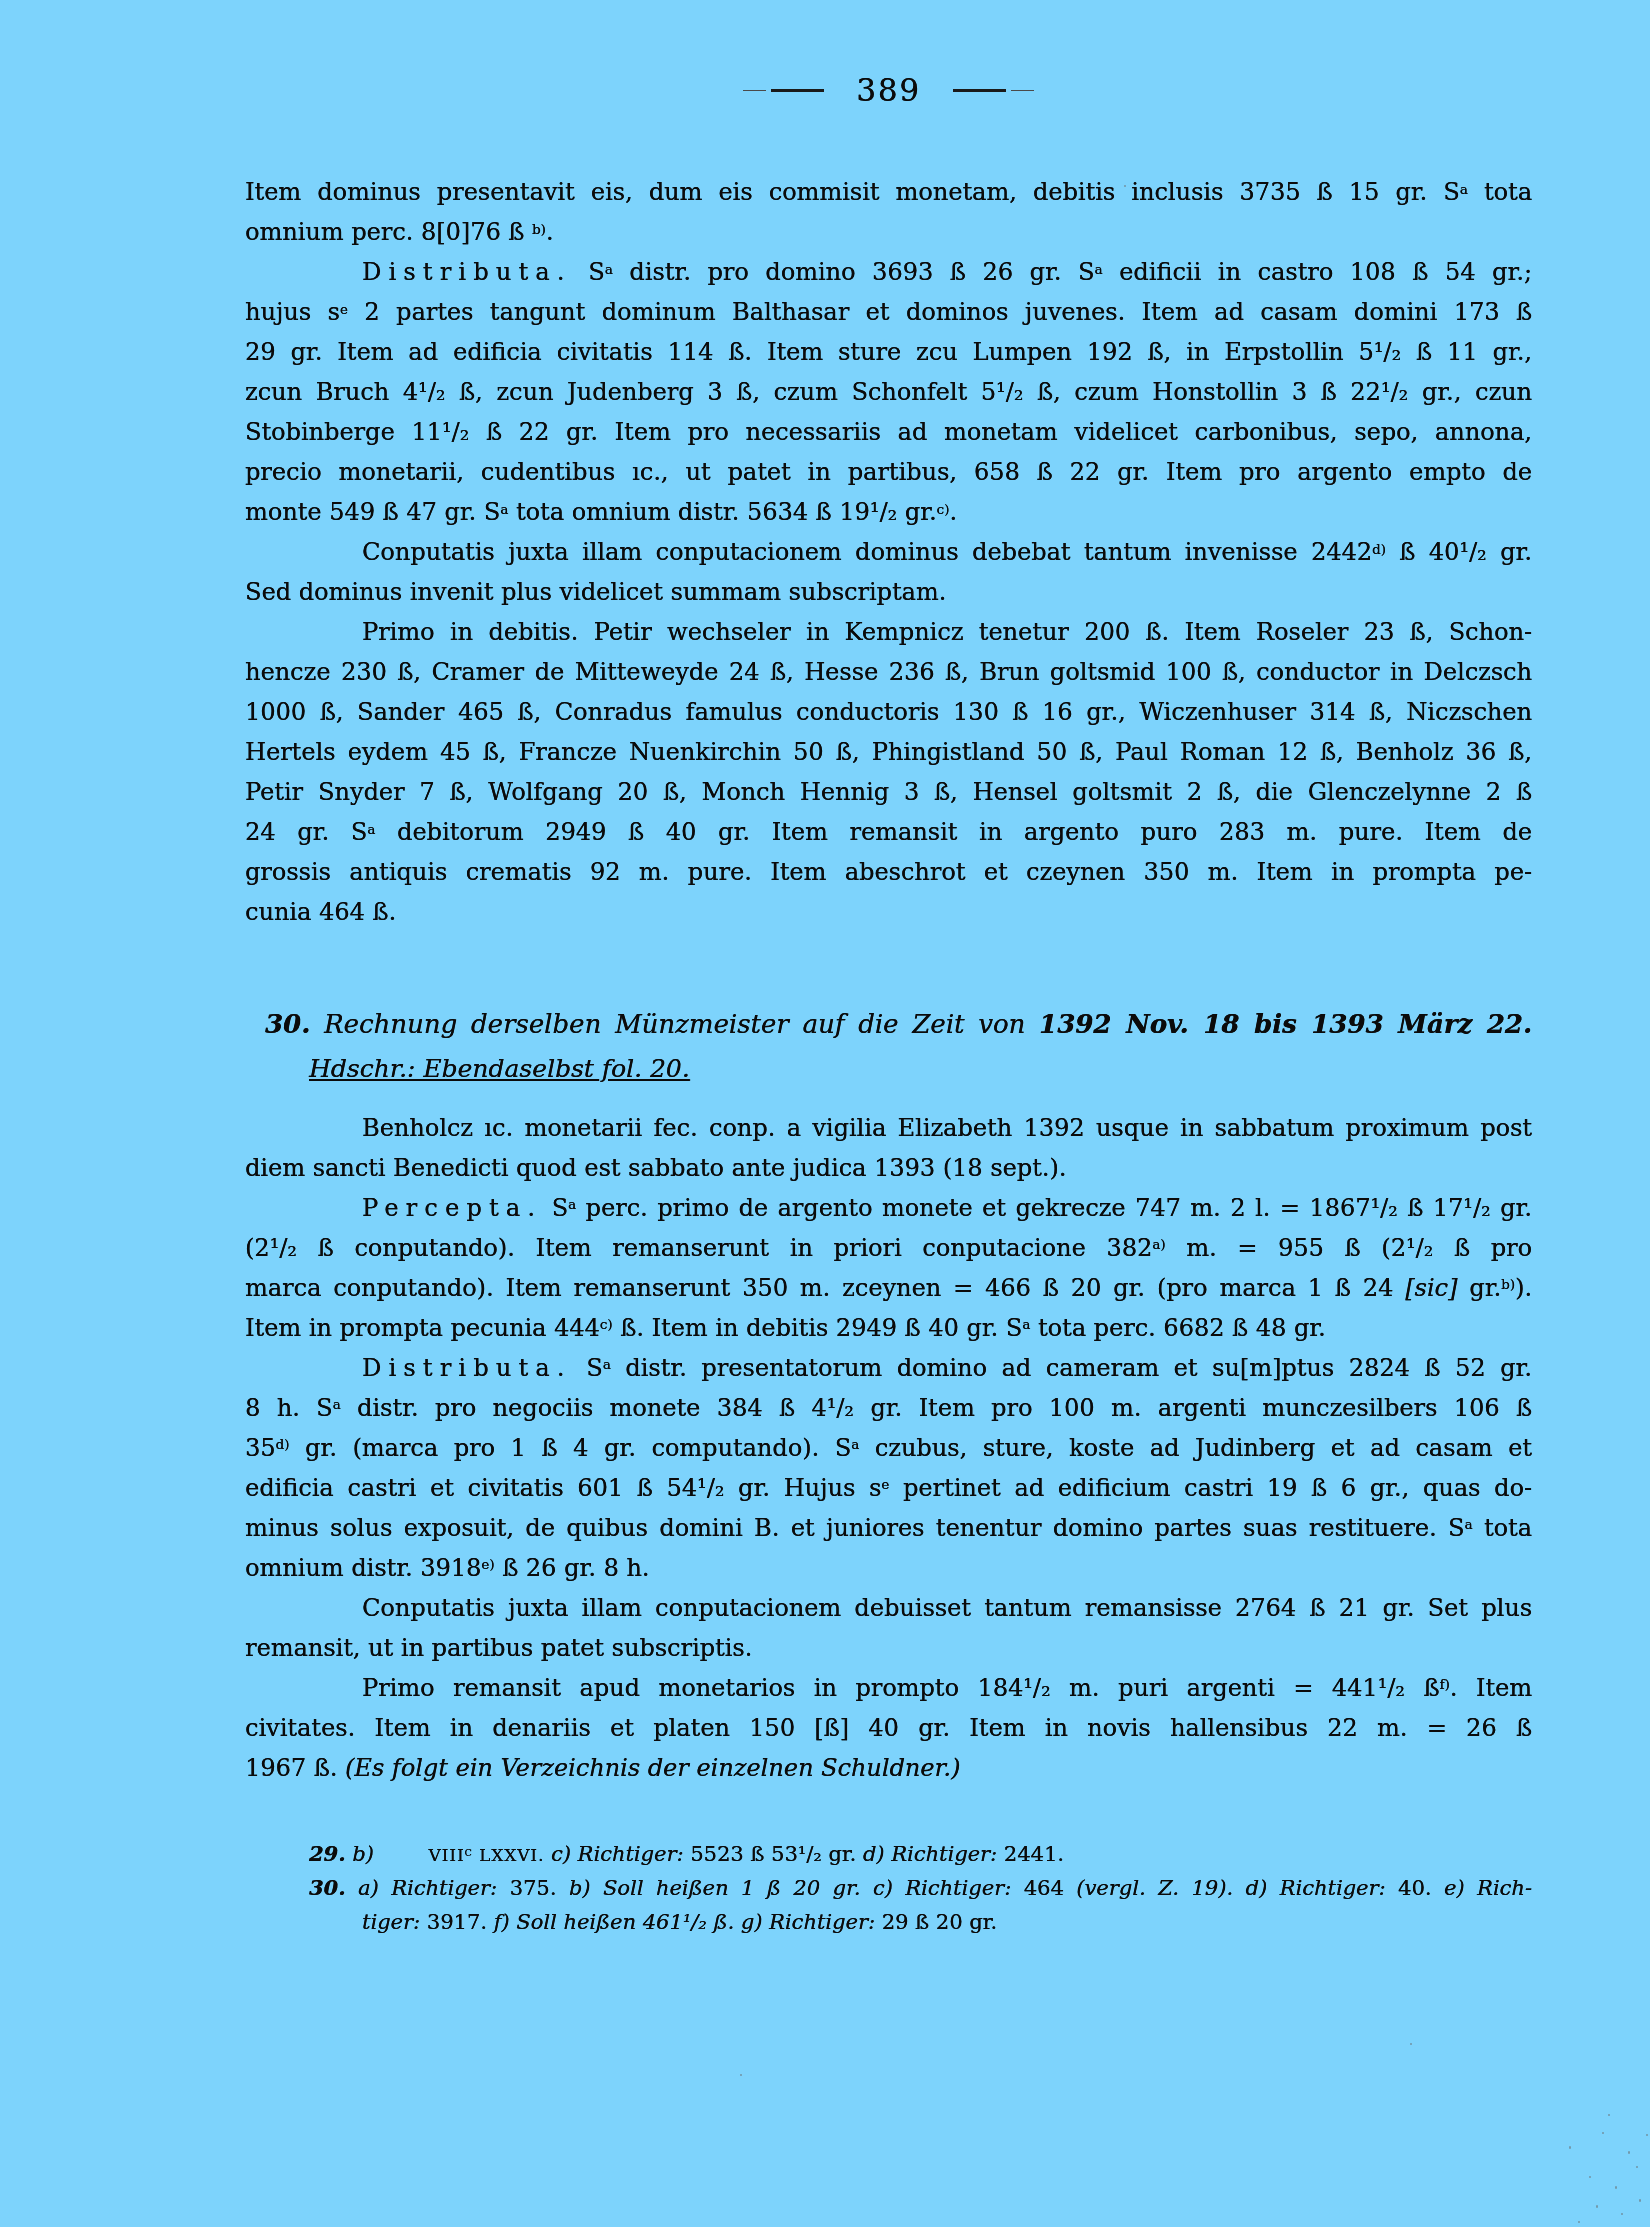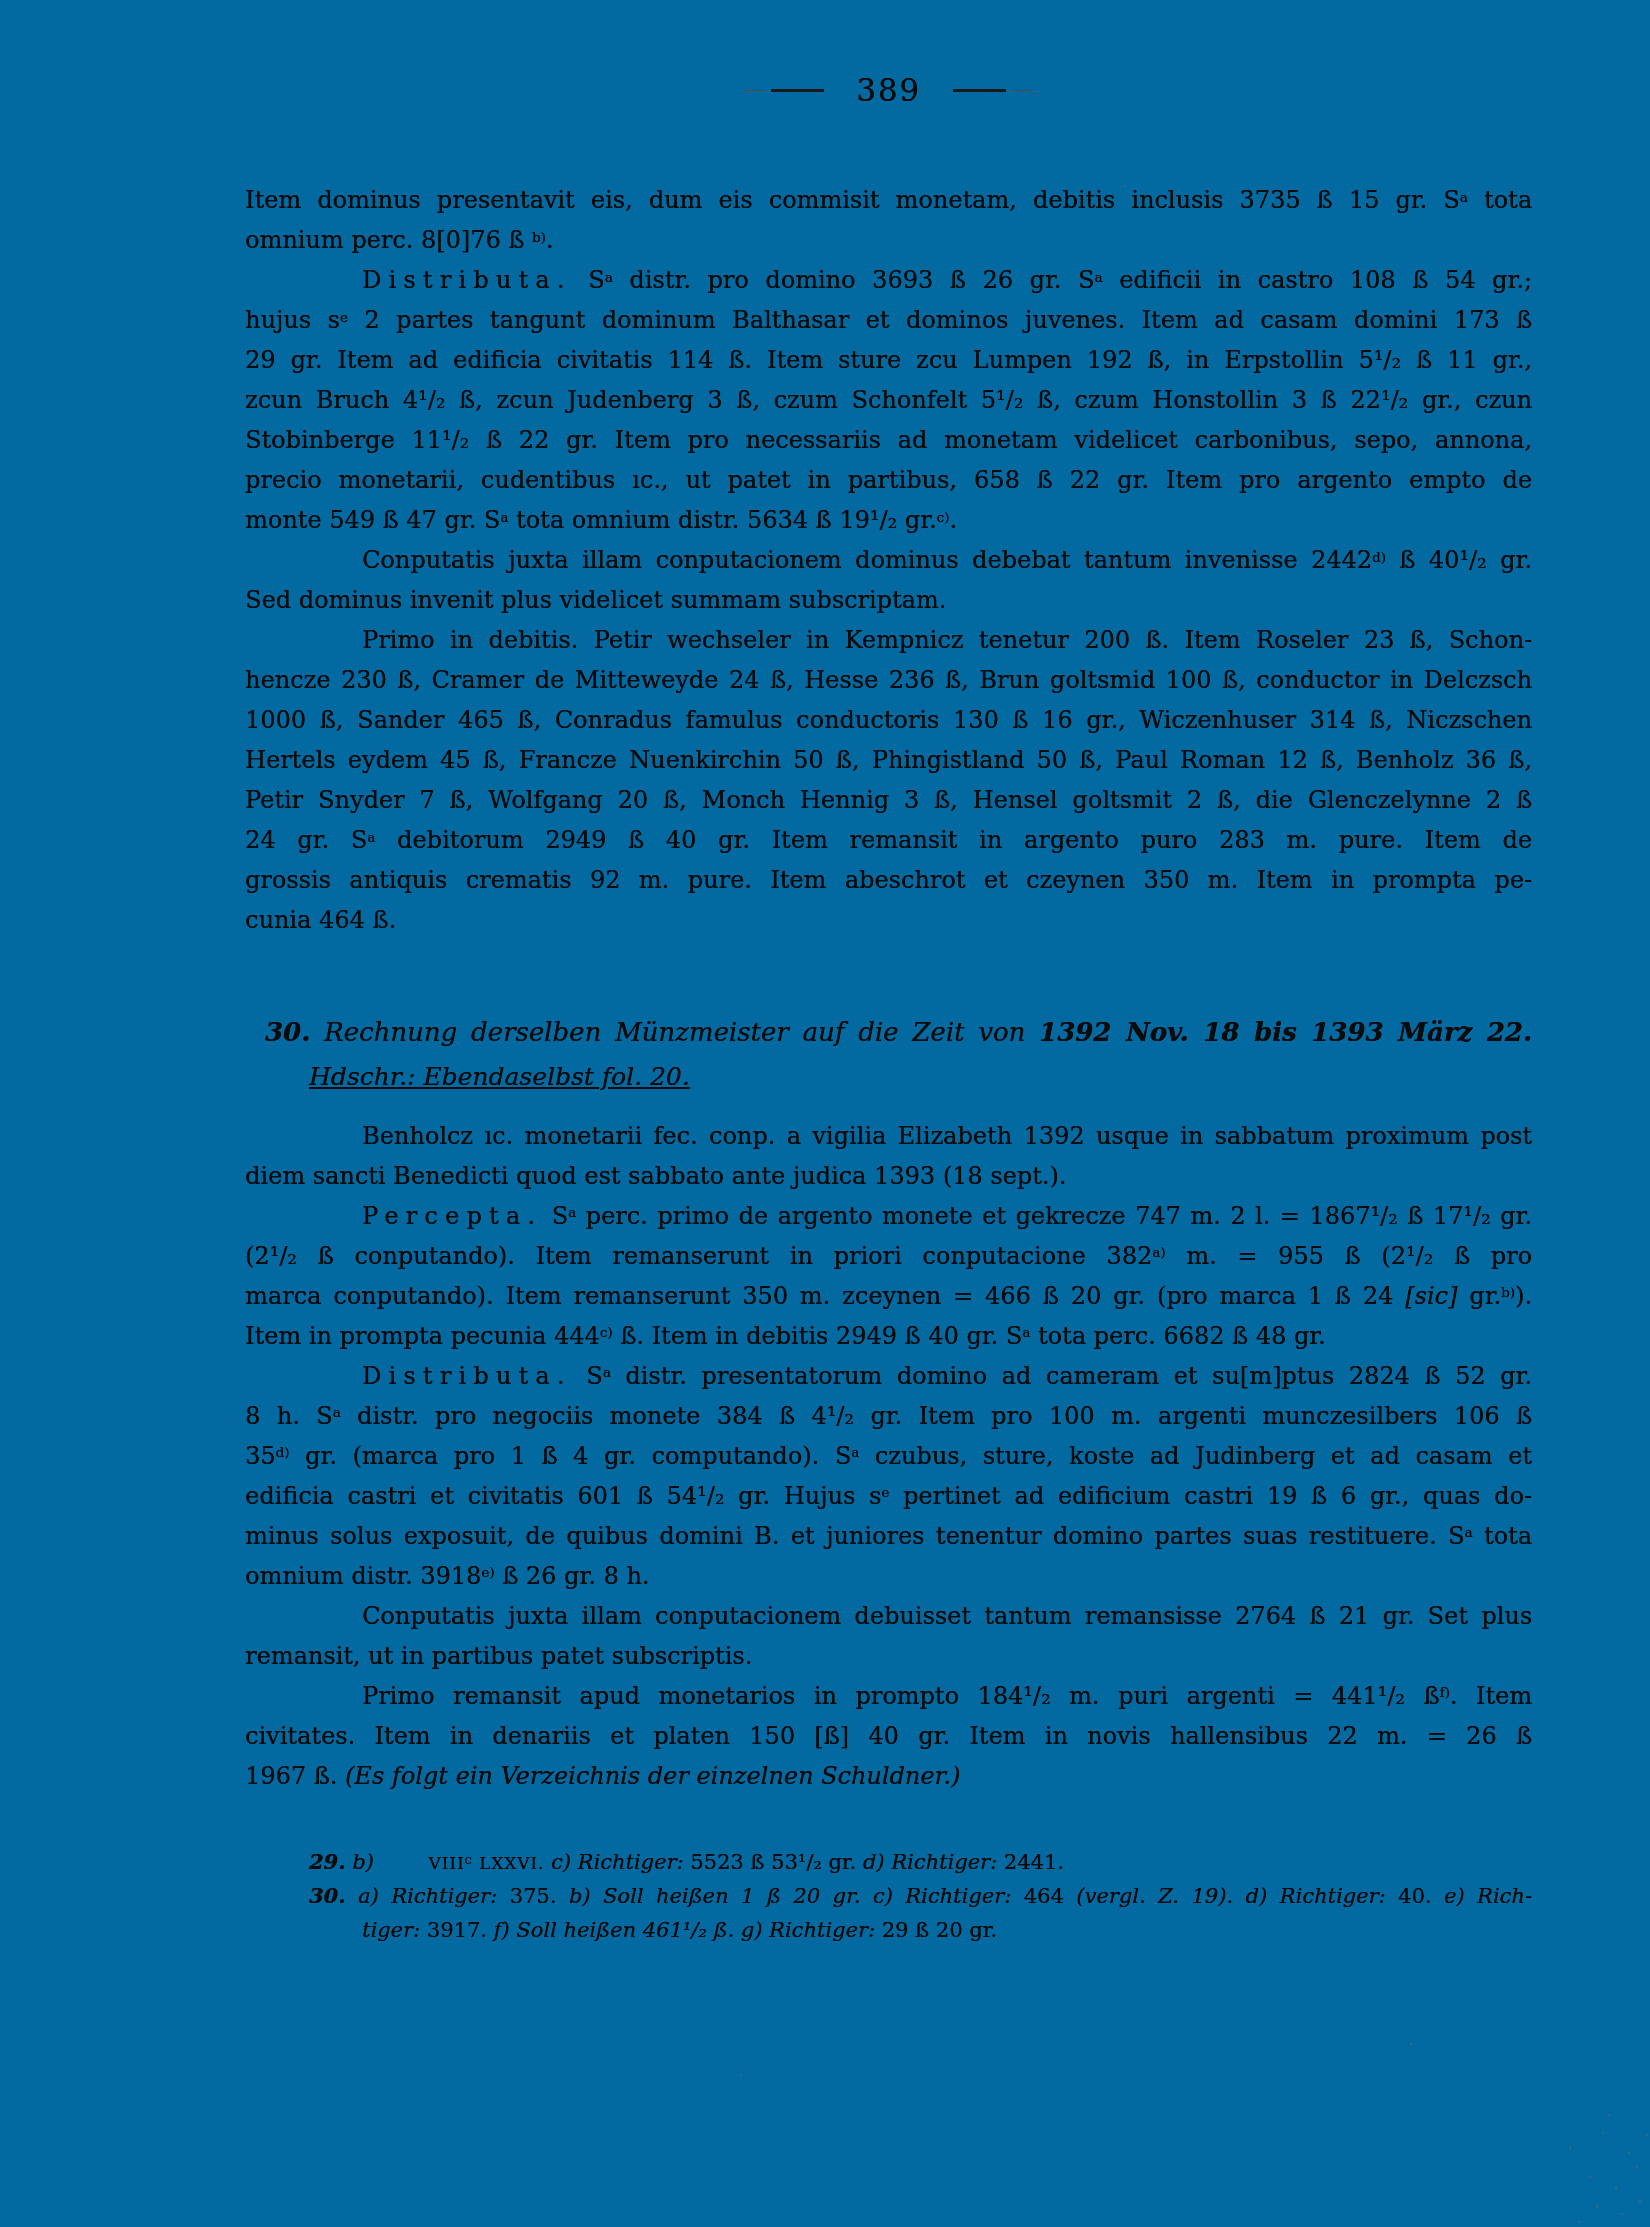--- a/index.html
+++ b/index.html
@@ -1,39 +1,39 @@
 <!DOCTYPE html>
 <html style="font-size:8.8px"><head>
 <meta charset="utf-8">
 <style>
   html,body{margin:0;padding:0;background:#e8e8e4;}
   .page{
     position:relative;
     width:1651px;height:2227px;
-    background:#0369a1;
+    background:#7dd3fc;
     font-family:"DejaVu Serif","Liberation Serif",serif;
     color:#0b0b0b;
     overflow:hidden;
   }
   
   .pagehead{
     position:absolute;left:245px;top:71px;width:1287px;
     display:flex;align-items:center;justify-content:center;gap:32px;
   }
   .pagenum{
     font-size:31px;line-height:39px;letter-spacing:1.7px;
     text-shadow:0.2px 0 0 currentColor;
   }
   .rule{display:flex;align-items:center;gap:5.5px;}
   .rule i{display:block;height:2.2px;background:#1a1a1a;}
   .rule .r-short{width:23px;height:1.7px;background:#4a4a4a;}
   .rule .r-long{width:53px;}
   
   .textcol{
-    position:absolute;left:245px;top:180px;width:1287px;
+    position:absolute;left:245px;top:172px;width:1287px;
     font-size:24px;
     text-shadow:0.2px 0 0 currentColor;
   }
   .line{
     position:relative;
     height:40px;line-height:40px;
     white-space:nowrap;
     text-justify:inter-word;
     overflow:visible;
   }

